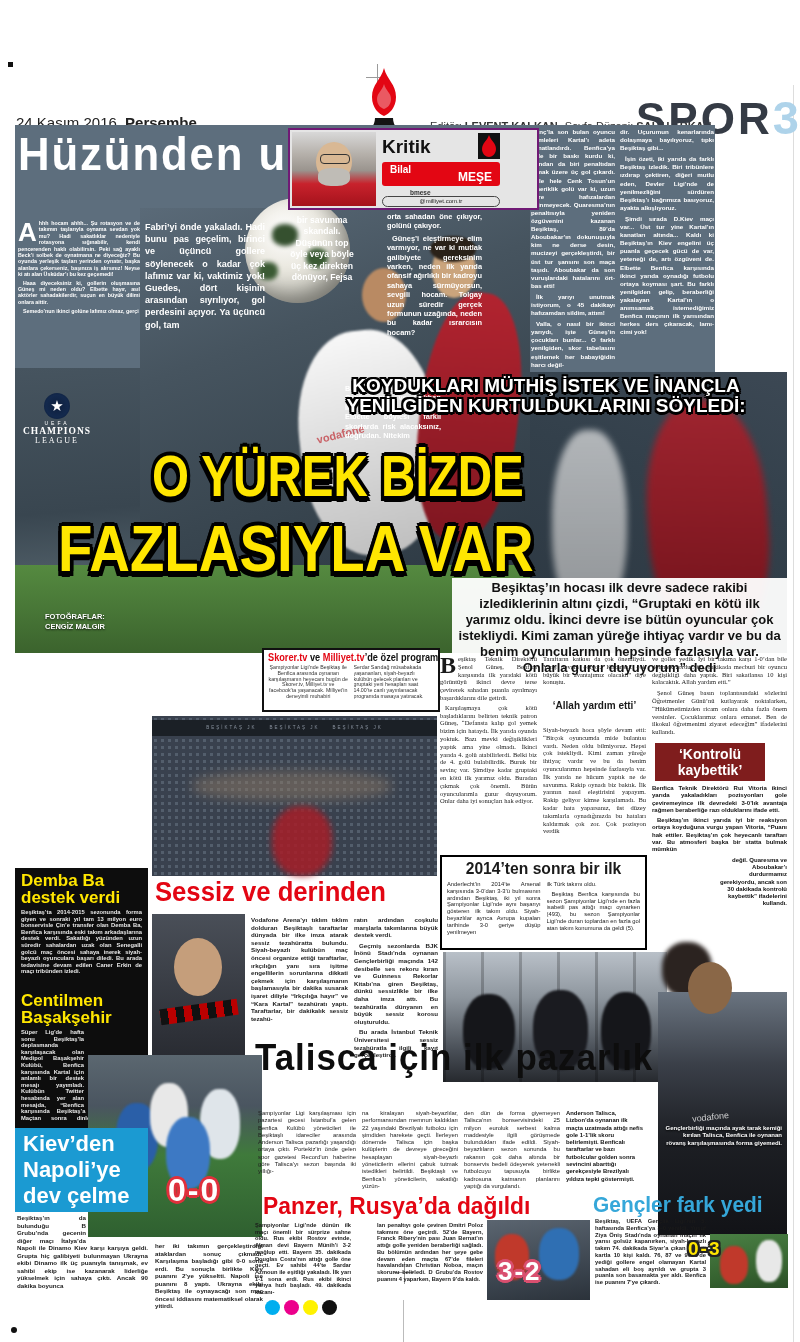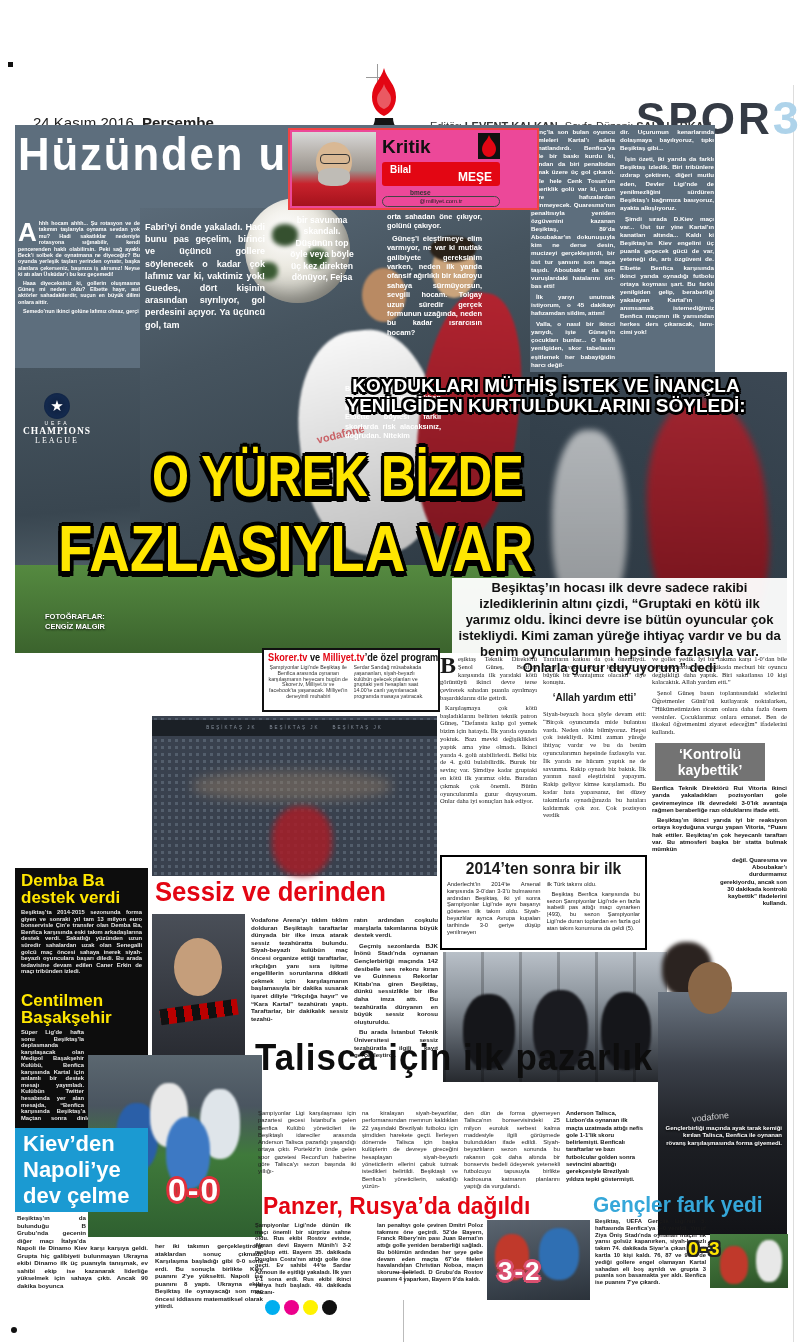--- a/index.html
+++ b/index.html
@@ -28,21 +28,21 @@
 
   <div class="abs" style="left:8px;top:62px;width:5px;height:5px;background:#111;"></div>
   <div class="abs" style="left:11px;top:1327px;width:6px;height:6px;background:#111;border-radius:50%;"></div>
   <div class="mark" style="left:377px;top:64px;width:1px;height:28px;"></div>
   <div class="mark" style="left:366px;top:77px;width:22px;height:1px;"></div>
   <div class="mark" style="left:404px;top:1262px;width:1px;height:22px;"></div>
   <div class="mark" style="left:394px;top:1272px;width:20px;height:1px;"></div>
   <div class="mark" style="left:403px;top:1300px;width:1px;height:42px;background:#bbb;"></div>
   <div class="mark" style="left:793px;top:85px;width:1px;height:1257px;background:#ddd;"></div>
 
-  <div class="abs" style="left:33px;top:114px;font-size:15px;color:#222;">
+  <div class="abs" style="left:16px;top:114px;font-size:15px;color:#222;">
     <span>24 Kasım 2016</span>
     <b style="margin-left:4px;">Perşembe</b>
   </div>
 
   <div class="abs" style="left:366px;top:68px;">
     <svg width="36" height="82" viewBox="0 0 36 82">
       <path d="M18 0 C21 12 30 16 30 29 C30 40 23 46 18 48 C13 46 6 40 6 29 C6 16 15 12 18 0 Z" fill="#e30613"></path>
       <path d="M18 16 C16 23 11 25 11 31 C11 37 15 40 18 41 C21 40 25 37 25 31 C25 25 20 23 18 16 Z" fill="#f6f6f6" opacity="0.35"></path>
       <path d="M9 50 C9 58 3 62 0 70 L14 65 L18 73 L22 65 L36 70 C33 62 27 58 27 50 Z" fill="#141414"></path>
     </svg>
@@ -115,21 +115,21 @@
     <p style="text-indent:0;">Atınç’la son bulan oyuncu hamleleri Kartal’ı adeta kanatlandırdı. Benfica’ya öyle bir baskı kurdu ki, bundan da biri penaltıdan olmak üzere üç gol çıkardı. Hele hele Cenk Tosun’un jeneriklik golü var ki, uzun süre hafızalardan silinmeyecek. Quaresma’nın penaltısıyla yeniden özgüvenini kazanan Beşiktaş, 89’da Aboubakar’ın dokunuşuyla kim ne derse desin, mucizeyi gerçekleştirdi, bir üst tur şansını son maça taşıdı. Aboubakar da son vuruşlardaki hatalarını ört-bas etti!</p>
     <p>İlk yarıyı unutmak istiyorum, o 45 dakikayı hafızamdan sildim, attım!</p>
     <p>Valla, o nasıl bir ikinci yarıydı, işte Güneş’in çocukları bunlar... O farklı yenilgiden, skor tabelasını eşitlemek her babayiğidin harcı değil-</p>
   </div>
   <div class="abs col wt" style="left:620px;top:128px;width:94px;height:242px;font-size:6.2px;line-height:8.1px;font-weight:700;">
     <p style="text-indent:0;">dir. Uçurumun kenarlarında dolaşmaya bayılıyoruz, tıpkı Beşiktaş gibi...</p>
     <p>İşin özeti, iki yarıda da farklı Beşiktaş izledik. Biri tribünlere ızdırap çektiren, diğeri mutlu eden, Devler Ligi’nde de yenilmezliğini sürdüren Beşiktaş’ı bağrımıza basıyoruz, ayakta alkışlıyoruz.</p>
     <p>Şimdi sırada D.Kiev maçı var... Üst tur yine Kartal’ın kanatları altında... Kaldı ki Beşiktaş’ın Kiev engelini üç puanla geçecek gücü de var, yeteneği de, artı özgüveni de. Elbette Benfica karşısında ikinci yarıda oynadığı futbolu ortaya koyması şart. Bu farklı yenilgiden gelip, beraberliği yakalayan Kartal’ın o anımsamak istemediğimiz Benfica maçının ilk yarısından herkes ders çıkaracak, lamı-cimi yok!</p>
   </div>
 
-  <div class="abs" style="left:288px;top:128px;width:251px;height:82px;background:#ec4899;border:2px solid #ef4444;box-sizing:border-box;">
+  <div class="abs" style="left:288px;top:128px;width:251px;height:82px;background:#e5e5e5;border:2px solid #701a75;box-sizing:border-box;">
     <div class="abs" style="left:2px;top:2px;width:84px;height:74px;background:linear-gradient(180deg,#d8d8d8 0%,#b5b0aa 30%,#9a948e 52%,#c8222c 70%,#a5121c 100%);">
       <div class="blob" style="left:24px;top:10px;width:36px;height:40px;background:#d9b894;border-radius:50%;"></div>
       <div class="abs" style="left:28px;top:22px;width:28px;height:8px;border:1.5px solid #333;border-radius:4px;"></div>
       <div class="blob" style="left:26px;top:36px;width:32px;height:18px;background:#bfbcb6;border-radius:40%;"></div>
     </div>
     <div class="abs" style="left:92px;top:6px;font-size:19px;font-weight:800;color:#111;">
       <span>Kritik</span>
     </div>
     <div class="abs" style="left:188px;top:3px;">
       <svg width="22" height="26" viewBox="0 0 22 26">
@@ -220,30 +220,30 @@
   </div>
 
   <div class="abs col serif" style="left:440px;top:655px;width:97px;height:197px;font-size:6.5px;line-height:7.8px;color:#1a1a1a;">
     <span style="float:left;font-size:24px;line-height:20px;font-weight:700;margin-right:2px;">B</span>
     <p style="text-indent:0;display:inline;">eşiktaş Teknik Direktörü Şenol Güneş, Benfica karşısında ilk yarıdaki kötü görüntüyü ikinci devre terse çevirerek sahadan puanla ayrılmayı başardıklarını dile getirdi.</p>
     <p style="margin-top:2px;">Karşılaşmaya çok kötü başladıklarını belirten teknik patron Güneş, “Defansta kalıp gol yemek bizim için hataydı. İlk yarıda oyunda yoktuk. Bazı mevki değişiklikleri yaptık ama yine olmadı. İkinci yarıda 4. golü atabilirlerdi. Belki biz de 4. golü bulabilirdik. Buruk bir sevinç var. Şimdiye kadar gruptaki en kötü ilk yarımız oldu. Buradan çıkmak çok önemli. Bütün oyuncularımla gurur duyuyorum. Onlar daha iyi sonuçları hak ediyor.</p>
   </div>
 
   <div class="abs col serif" style="left:543px;top:655px;width:103px;height:197px;font-size:6.5px;line-height:7.8px;color:#1a1a1a;">
     <p style="text-indent:0;">Taraftarın katkısı da çok önemliydi. Yarış devam ediyor. Kazansak çok büyük bir avantajımız olacaktı” diye konuştu.</p>
-    <p style="text-indent:0;text-align:center;font-family:'Liberation Sans',sans-serif;font-weight:800;font-size:10px;margin:8px 0;">‘Allah yardım etti’</p>
+    <p style="text-indent:0;text-align:center;font-family:'Liberation Sans',sans-serif;font-weight:800;font-size:10px;margin:16px 0;">‘Allah yardım etti’</p>
     <p style="text-indent:0;">Siyah-beyazlı hoca şöyle devam etti: “Birçok oyuncumda mide bulantısı vardı. Neden oldu bilmiyoruz. Hepsi çok istekliydi. Kimi zaman yüreğe ihtiyaç vardır ve bu da benim oyuncularımın hepsinde fazlasıyla var. İlk yarıda ne hücum yaptık ne de savunma. Rakip oynadı biz baktık. İlk yarının nasıl eleştirisini yapayım. Rakip geliyor kimse karşılamadı. Bu kadar hata yaparsanız, üst düzey takımlarla oynadığınızda bu hataları kaldırmak çok zor. Çok pozisyon verdik</p>
   </div>
 
   <div class="abs" style="left:652px;top:655px;width:135px;height:352px;overflow:hidden;">
     <div class="col serif" style="width:135px;font-size:6.5px;line-height:7.8px;color:#1a1a1a;">
       <p style="text-indent:0;">ve goller yedik. İyi bir takıma karşı 1-0’dan bile dönmek zordur. 60. dakikada mecburi bir oyuncu değişikliği daha yaptık. Biri sakatlansa 10 kişi kalacaktık. Allah yardım etti.”</p>
       <p>Şenol Güneş basın toplantısındaki sözlerini Öğretmenler Günü’nü kutlayarak noktalarken, “Hükümetimizden ricam onlara daha fazla önem versinler. Çocuklarımız onlara emanet. Ben de ilkokul öğretmenimi ziyaret edeceğim” ifadelerini kullandı.</p>
     </div>
-    <div style="width:110px;margin:4px 0 4px 3px;background:#737373;color:#fff;text-align:center;font-weight:800;font-size:14px;line-height:16px;padding:3px 0;">
+    <div style="width:110px;margin:4px 0 4px 3px;background:#7f1d1d;color:#fff;text-align:center;font-weight:800;font-size:14px;line-height:16px;padding:3px 0;">
       <div>‘Kontrolü</div>
       <div>kaybettik’</div>
     </div>
     <div class="col" style="width:135px;font-size:6px;line-height:7.3px;font-weight:700;color:#111;">
       <p style="text-indent:0;">Benfica Teknik Direktörü Rui Vitoria ikinci yarıda yakaladıkları pozisyonları gole çeviremeyince ilk devredeki 3-0’lık avantaja rağmen beraberliğe razı olduklarını ifade etti.</p>
       <p>Beşiktaş’ın ikinci yarıda iyi bir reaksiyon ortaya koyduğuna vurgu yapan Vitoria, “Puanı hak ettiler. Beşiktaş’ın çok heyecanlı taraftarı var. Bu atmosferi başka bir statta bulmak mümkün</p>
       <p style="width:72px;margin-left:auto;text-align:right;">değil. Quaresma ve Aboubakar’ı durdurmamız gerekiyordu, ancak son 30 dakikada kontrolü kaybettik” ifadelerini kullandı.</p>
     </div>
   </div>
 

